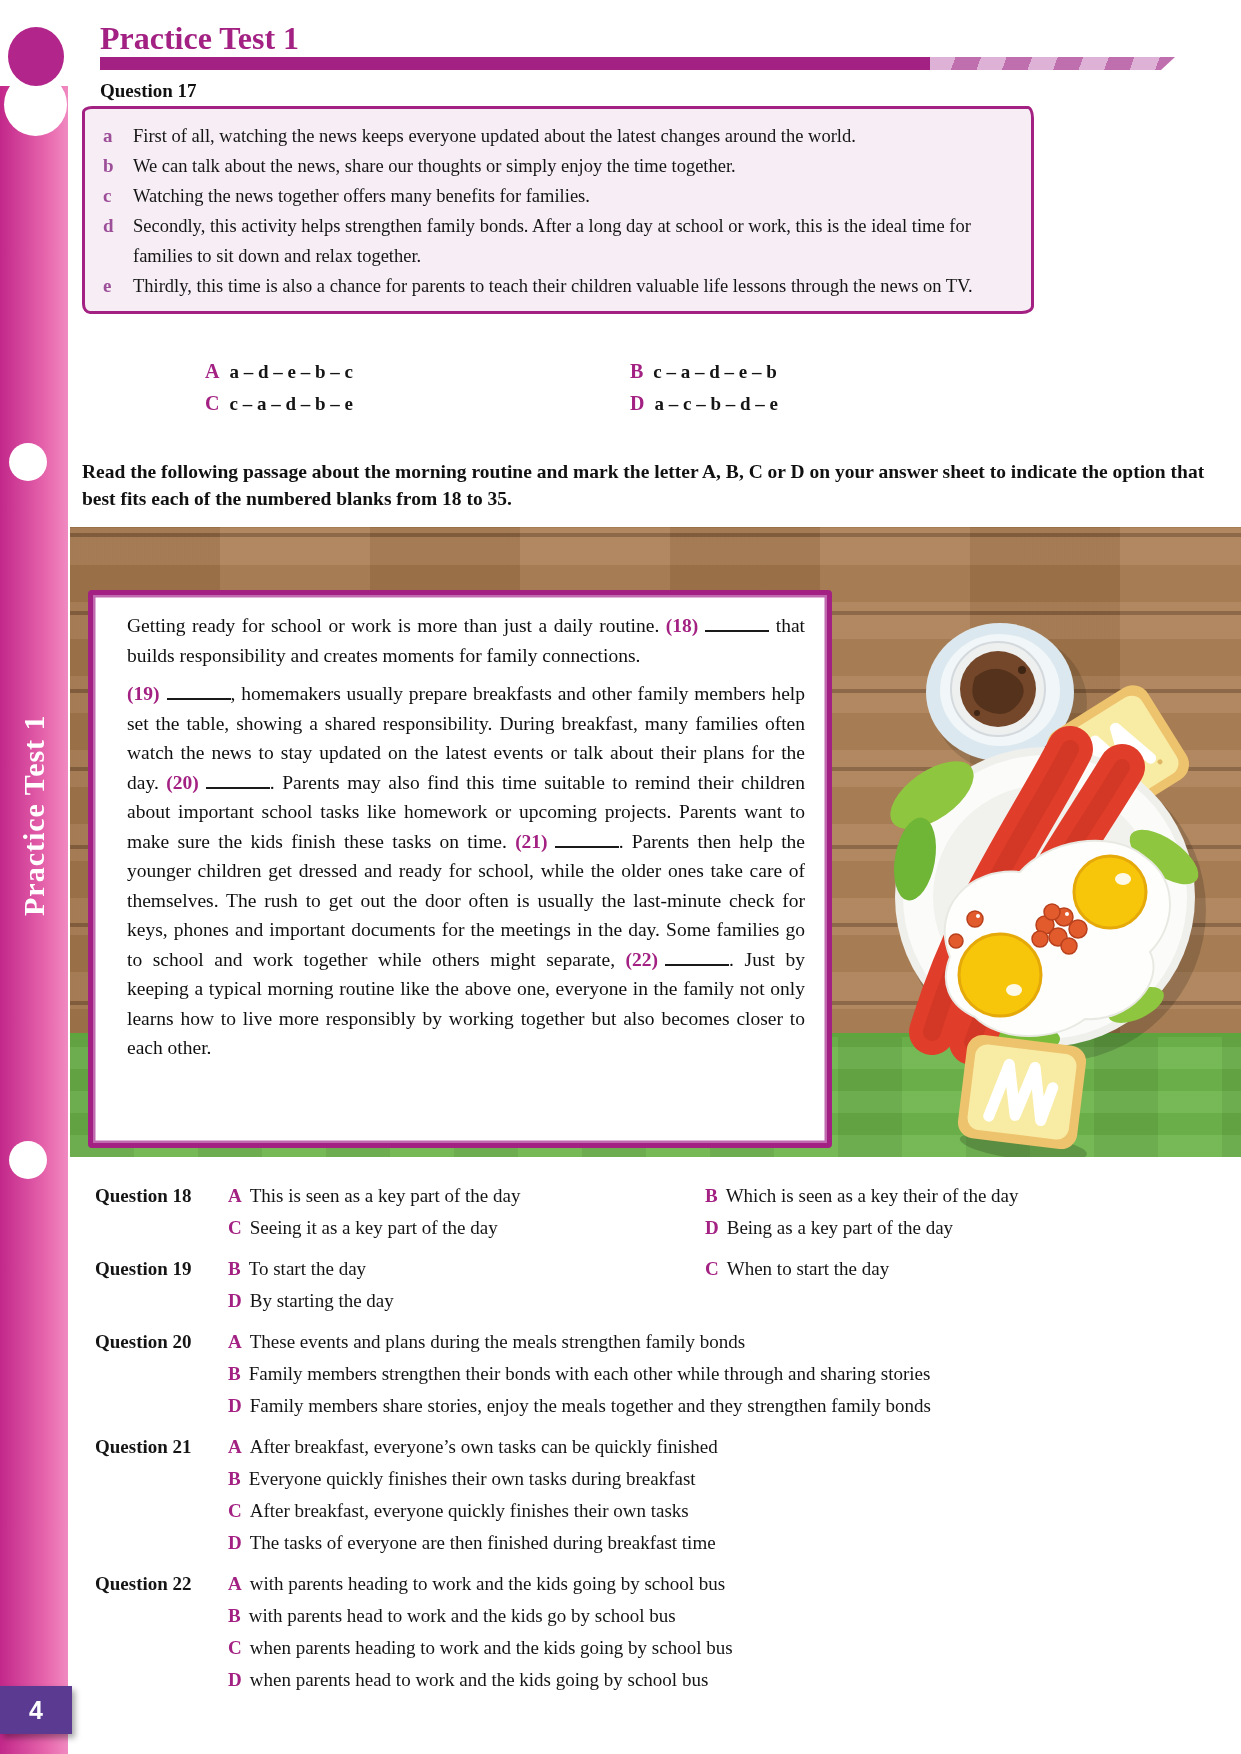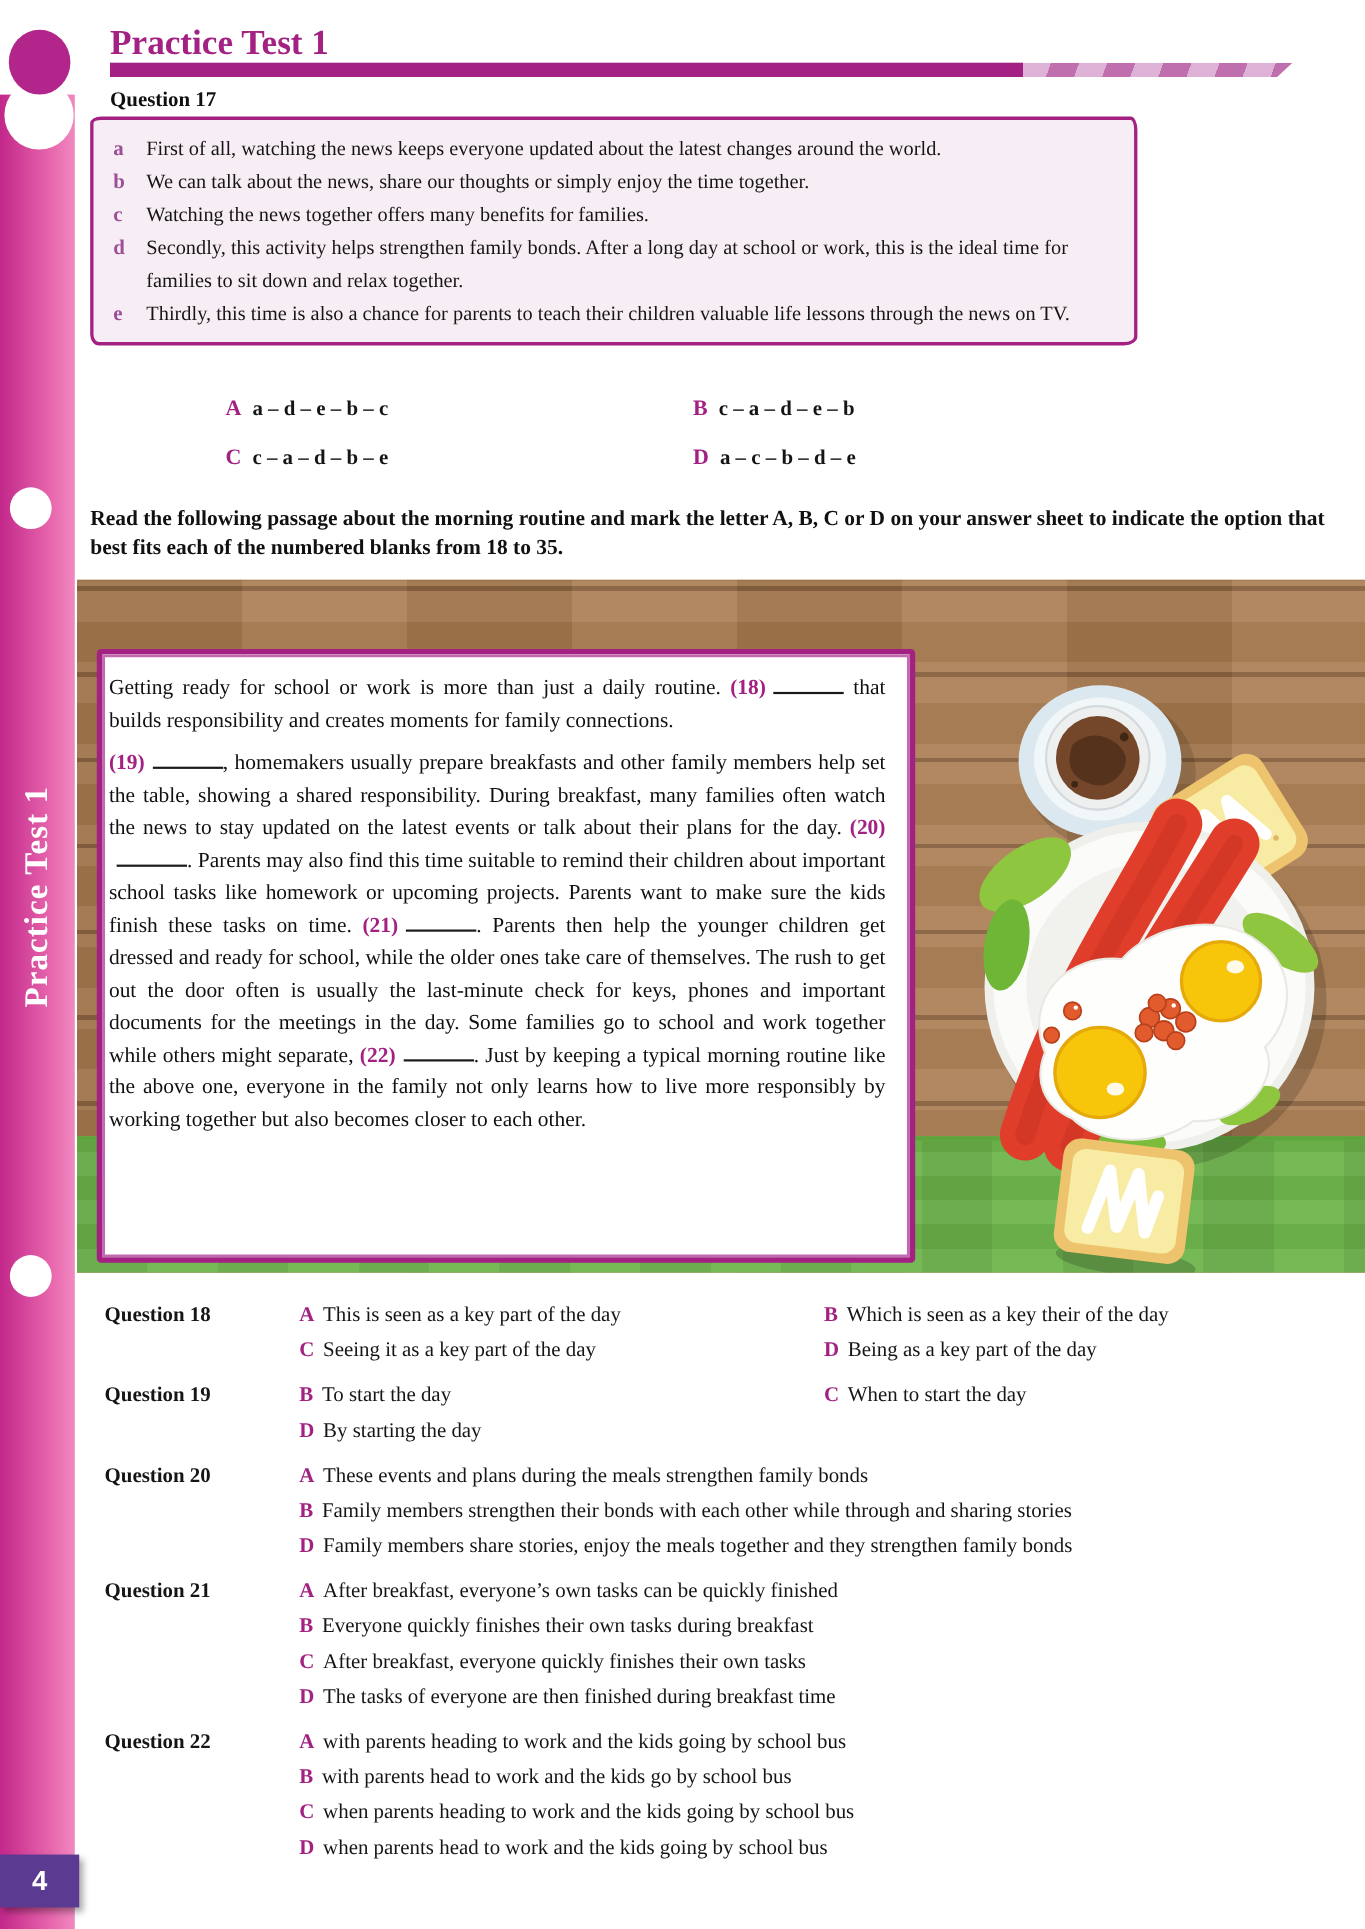--- a/index.html
+++ b/index.html
@@ -36,21 +36,21 @@
   
   .q17-box{position:absolute;left:82px;top:106px;width:952px;box-sizing:border-box;
     background:#f7eef5;border:3px solid #a32182;
     border-radius:10px 6px 12px 8px / 6px 12px 8px 10px;
     padding:12px 16px 10px 12px;}
   .q17-item{display:flex;line-height:30px;}
   .item-letter{flex:none;width:30px;padding-left:6px;color:#9c4f98;font-weight:bold;font-size:19px;}
   .item-text{font-size:18.5px;}
   
   .q17-options{position:absolute;left:205px;top:360px;width:830px;
-    display:grid;grid-template-columns:425px auto;row-gap:22px;}
+    display:grid;grid-template-columns:425px auto;row-gap:9px;}
   .opt-letter{color:#a32182;font-weight:bold;font-size:20px;margin-right:10px;}
   .q17-options .opt-text{font-size:19px;font-weight:bold;}
   
   .instruction{position:absolute;left:82px;top:458px;width:1126px;
     font-size:19.5px;font-weight:bold;line-height:27px;color:#111;}
   
   .photo{position:absolute;left:70px;top:527px;width:1171px;height:630px;overflow:hidden;
     background-color:#a87a4e;
     background-image:
       repeating-linear-gradient(90deg,rgba(0,0,0,.05) 0 150px,rgba(255,255,255,.05) 150px 300px),
@@ -58,31 +58,31 @@
       repeating-linear-gradient(0deg,rgba(0,0,0,0) 0 74px,rgba(94,58,28,.55) 74px 78px);}
   .cloth{position:absolute;left:0;bottom:0;width:100%;height:120px;background-color:#6db54b;
     background-image:
       repeating-linear-gradient(90deg,rgba(0,0,0,.07) 0 64px,rgba(0,0,0,0) 64px 128px),
       repeating-linear-gradient(0deg,rgba(255,255,255,.06) 0 22px,rgba(0,0,0,.04) 22px 44px);
     border-top:4px solid #5ea53e;}
   .illustration{position:absolute;left:0;top:0;}
   .passage-box{position:absolute;left:18px;top:63px;width:744px;height:558px;box-sizing:border-box;
     background:#ffffff;border:5px solid #a32182;border-radius:4px;
     box-shadow:inset 0 0 0 2.5px #c06ab0;
-    padding:16px 22px 10px 6px;overflow:hidden;}
+    padding:16px 22px 10px 34px;overflow:hidden;}
   .passage-p{margin:0 0 9px 0;font-size:19.5px;line-height:29.5px;text-align:justify;color:#101010;}
   .marker{color:#a32182;font-weight:bold;}
   .blank{display:inline-block;width:64px;height:15px;border-bottom:2px solid #1a1a1a;margin-left:7px;}
   
   .questions{position:absolute;left:95px;top:1180px;width:1120px;}
   .question{display:flex;margin-bottom:9px;}
   .q-label{flex:none;width:133px;font-weight:bold;font-size:19px;line-height:31px;}
   .q-opts{flex:1;}
   .q-opts.two-col{display:grid;grid-template-columns:477px auto;}
-  .q-opts .opt{line-height:31px;margin-left:44px;}
+  .q-opts .opt{line-height:31px;}
   .q-opts .opt-letter{font-size:19px;margin-right:8px;}
   .q-opts .opt-text{font-size:19px;}
 </style>
 </head>
 <body>
 
 <div class="page">
 
   <aside class="sidebar">
     <div class="strip"></div>

